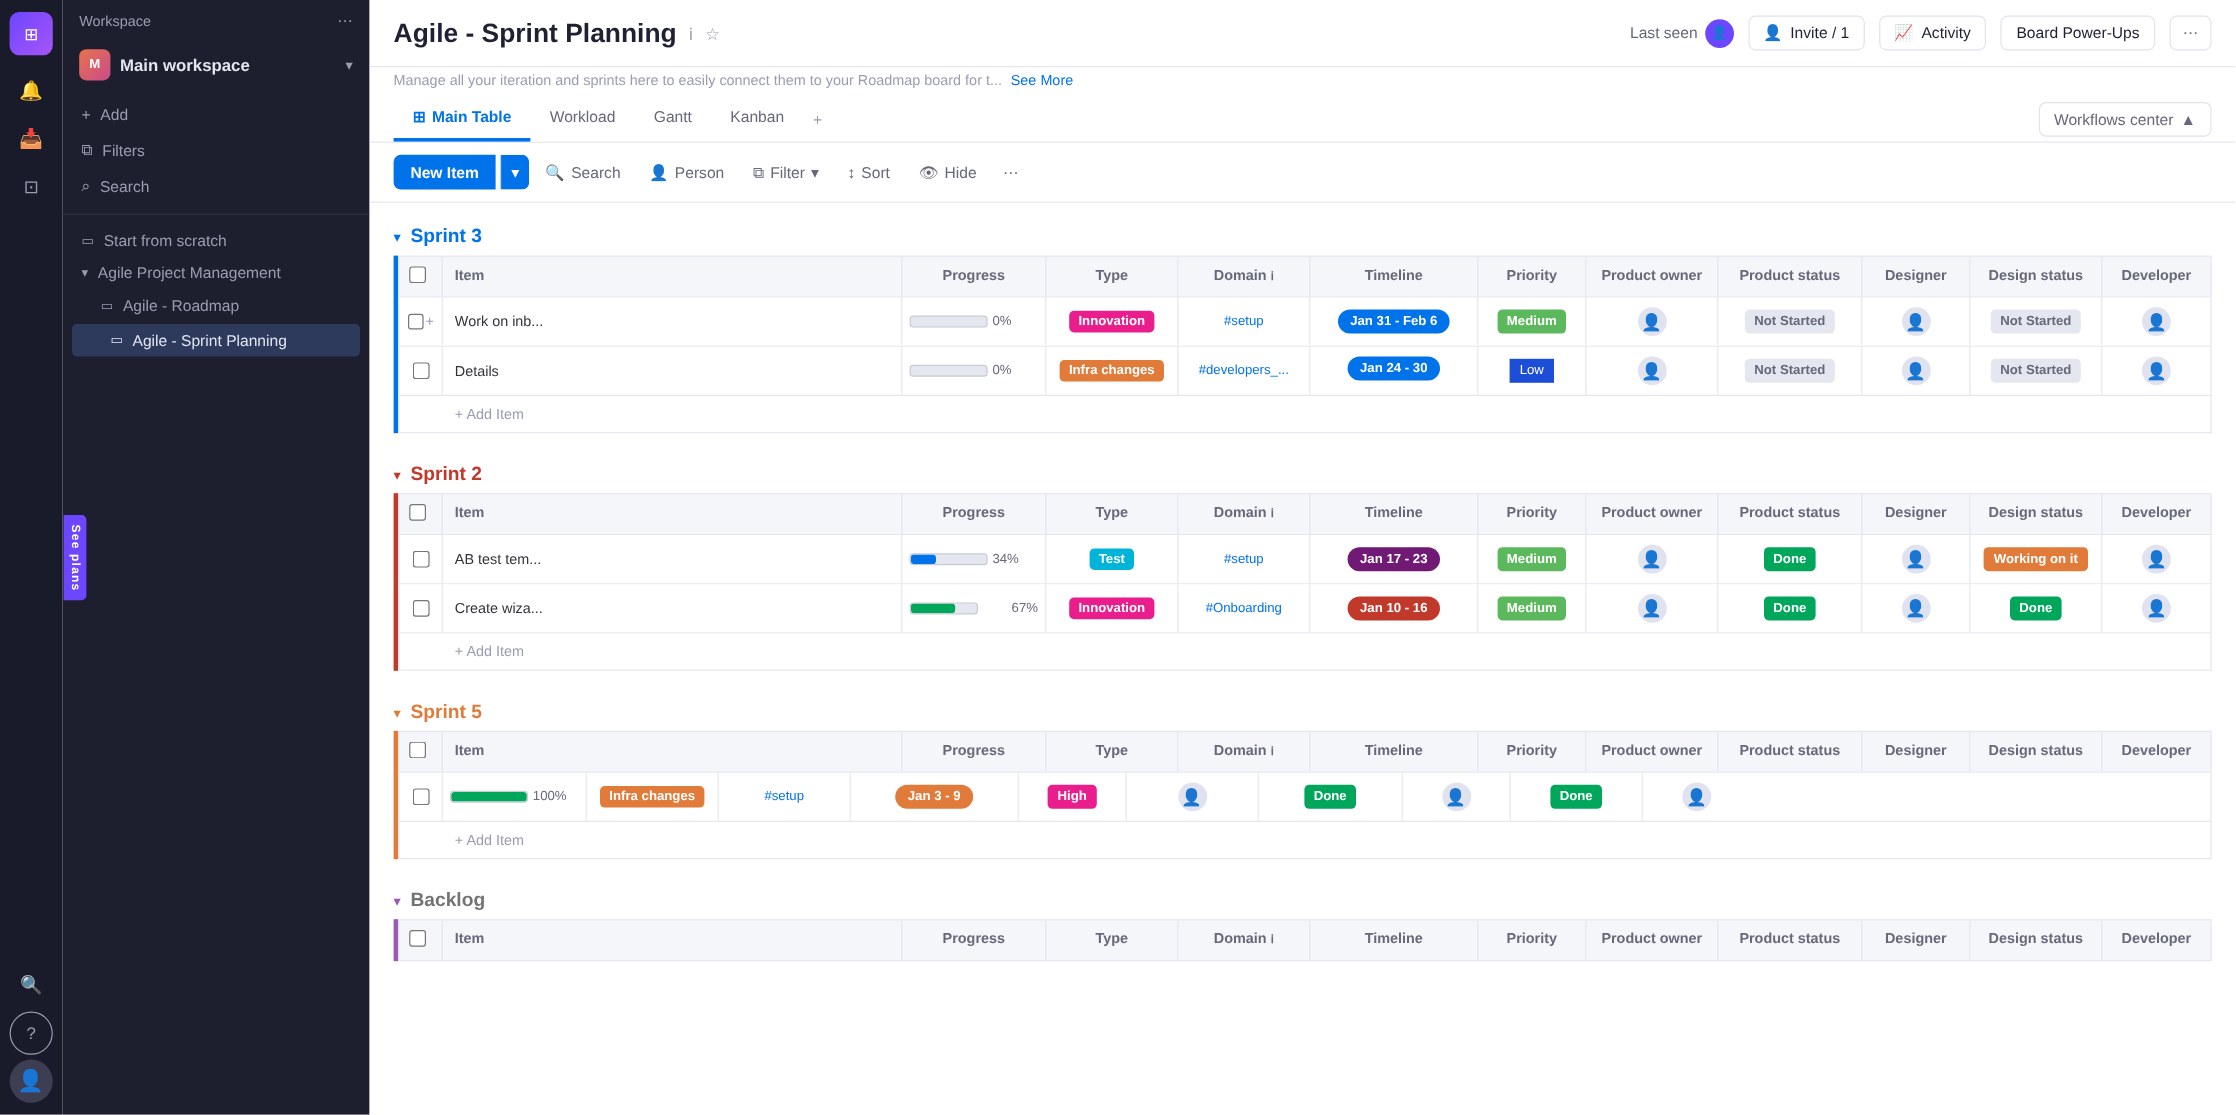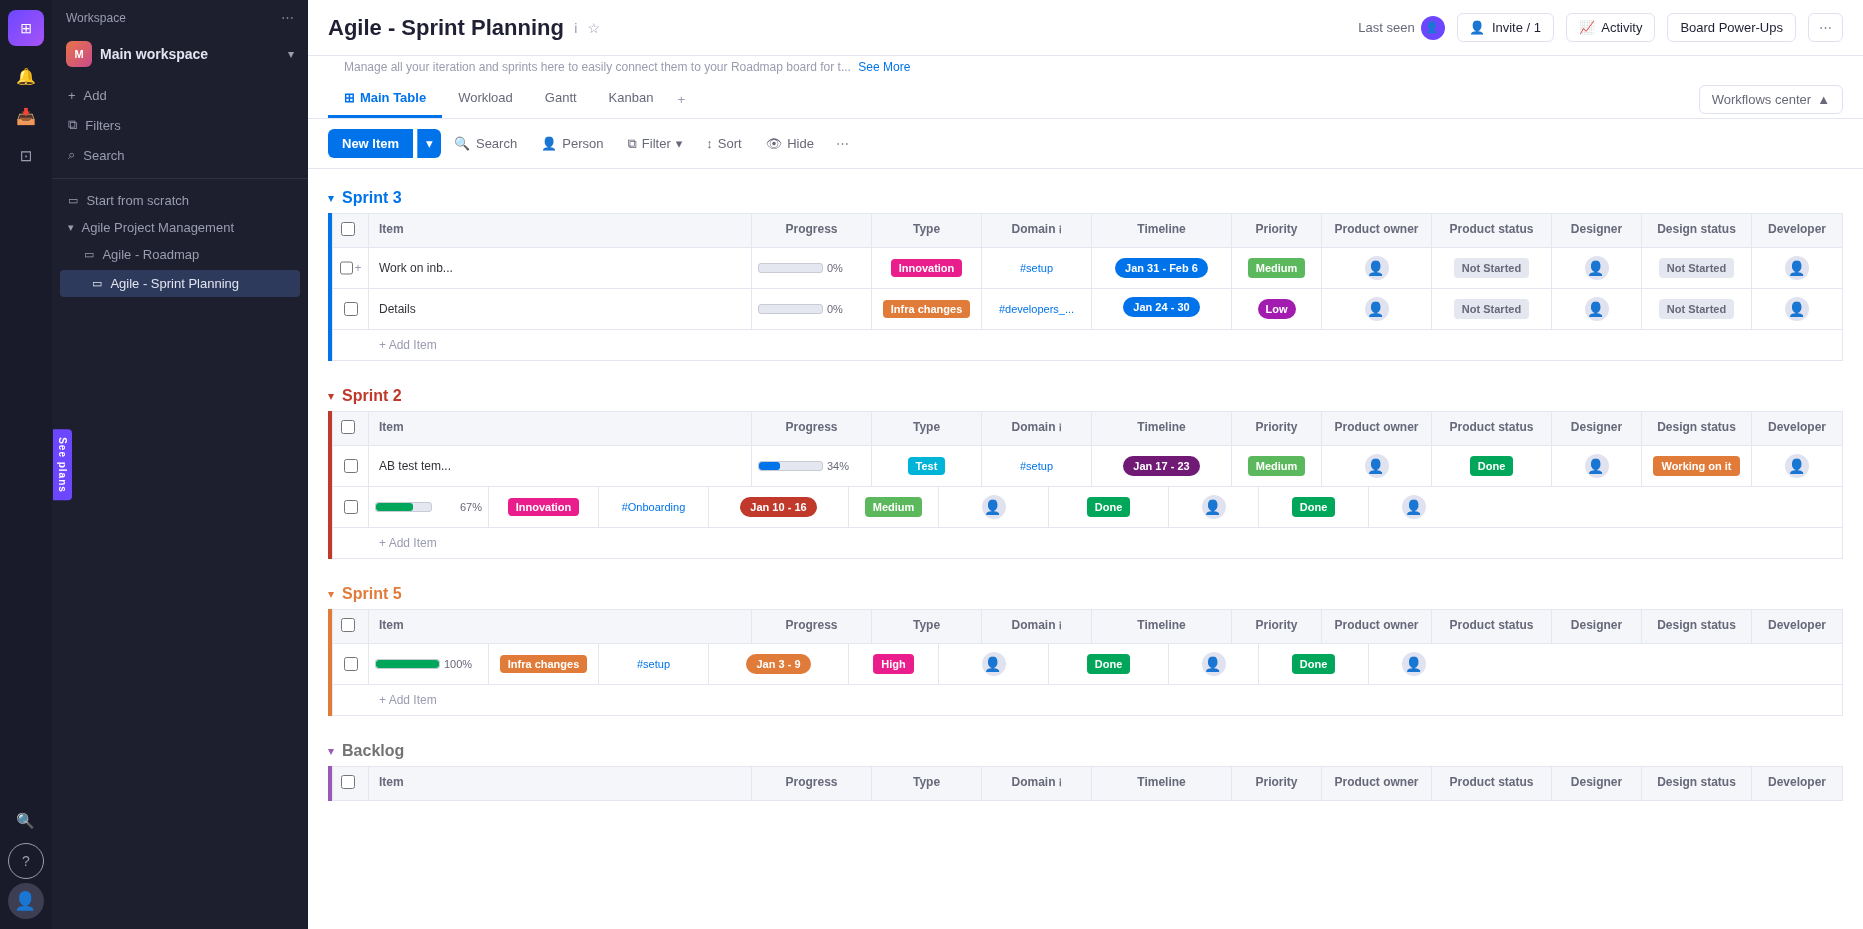--- a/index.html
+++ b/index.html
@@ -95,21 +95,21 @@
         </div>
         <div style="display:flex;align-items:center;gap:6px;padding:6px 12px;border:1px solid #e0e2ef;border-radius:6px;cursor:pointer;font-size:13px;color:#1f2033;">
           <span>📈</span>
           <span>Activity</span>
         </div>
         <div style="display:flex;align-items:center;gap:6px;padding:6px 12px;border:1px solid #e0e2ef;border-radius:6px;cursor:pointer;font-size:13px;color:#1f2033;">Board Power-Ups</div>
         <div style="padding:6px 10px;border:1px solid #e0e2ef;border-radius:6px;cursor:pointer;color:#676879;">⋯</div>
       </div>
     </div>
 
-    <div style="padding:4px 36px 6px;font-size:12px;color:#9a9cb0;flex-shrink:0;">
+    <div style="padding:4px 20px 6px;font-size:12px;color:#9a9cb0;flex-shrink:0;">
       <span>Manage all your iteration and sprints here to easily connect them to your Roadmap board for t...</span>
       <span style="color:#0073ea;cursor:pointer;margin-left:4px;">See More</span>
     </div>
 
     <div style="display:flex;align-items:center;padding:0 20px;border-bottom:1px solid #e5e7f0;flex-shrink:0;">
       <div style="padding:10px 16px;cursor:pointer;font-size:13px;color:#0073ea;border-bottom:3px solid #0073ea;font-weight:600;display:flex;align-items:center;gap:5px;">
         <span>⊞</span>
         <span>Main Table</span>
       </div>
       <div style="padding:10px 16px;cursor:pointer;font-size:13px;color:#676879;border-bottom:3px solid transparent;">Workload</div>
@@ -225,21 +225,21 @@
               <span style="font-size:11px;color:#676879;">0%</span>
             </div>
             <div style="width:110px;flex-shrink:0;padding:8px 6px;border-right:1px solid #e5e7f0;display:flex;align-items:center;justify-content:center;">
               <span style="background:#e07b39;color:white;padding:3px 8px;border-radius:4px;font-size:11px;font-weight:600;">Infra changes</span>
             </div>
             <div style="width:110px;flex-shrink:0;padding:8px 6px;border-right:1px solid #e5e7f0;display:flex;align-items:center;justify-content:center;font-size:11px;color:#0073ea;">#developers_...</div>
             <div style="width:140px;flex-shrink:0;padding:8px 6px;border-right:1px solid #e5e7f0;display:flex;align-items:flex-start;justify-content:center;">
               <span style="background:#0073ea;color:white;padding:4px 10px;border-radius:20px;font-size:11px;font-weight:600;">Jan 24 - 30</span>
             </div>
             <div style="width:90px;flex-shrink:0;padding:8px 6px;border-right:1px solid #e5e7f0;display:flex;align-items:center;justify-content:center;">
-              <span style="background:#a21caf;color:white;padding:4px 8px;border-radius:10px;font-size:11px;font-weight:700;">Low</span>
+              <span style="background:#1d4ed8;color:white;padding:4px 8px;border-radius:0;font-size:11px;font-weight:400;">Low</span>
             </div>
             <div style="width:110px;flex-shrink:0;padding:8px 6px;border-right:1px solid #e5e7f0;display:flex;align-items:center;justify-content:center;">
               <div style="width:24px;height:24px;border-radius:50%;background:#e0e2ef;display:flex;align-items:center;justify-content:center;font-size:14px;">👤</div>
             </div>
             <div style="width:120px;flex-shrink:0;padding:8px 6px;border-right:1px solid #e5e7f0;display:flex;align-items:center;justify-content:center;">
               <span style="background:#e5e7f0;color:#676879;padding:4px 8px;border-radius:4px;font-size:11px;font-weight:600;">Not Started</span>
             </div>
             <div style="width:90px;flex-shrink:0;padding:8px 6px;border-right:1px solid #e5e7f0;display:flex;align-items:center;justify-content:center;">
               <div style="width:24px;height:24px;border-radius:50%;background:#e0e2ef;display:flex;align-items:center;justify-content:center;font-size:14px;">👤</div>
             </div>
@@ -312,20 +312,21 @@
             </div>
             <div style="width:90px;flex-shrink:0;padding:8px 6px;display:flex;align-items:center;justify-content:center;">
               <div style="width:24px;height:24px;border-radius:50%;background:#e0e2ef;display:flex;align-items:center;justify-content:center;font-size:14px;">👤</div>
             </div>
           </div>
 
           <div style="display:flex;border:1px solid #e5e7f0;border-top:none;background:white;">
             <div style="width:36px;flex-shrink:0;padding:8px;border-right:1px solid #e5e7f0;display:flex;align-items:center;justify-content:center;">
                 <input type="checkbox" style="">
               </div>
+            <div style="flex:1;min-width:160px;padding:8px 10px;font-size:12px;color:#323338;border-right:1px solid #e5e7f0;display:flex;align-items:center;">Create wiza...</div>
             <div style="width:120px;flex-shrink:0;padding:8px 6px;border-right:1px solid #e5e7f0;display:flex;align-items:center;gap:4px;">
               <div style="width:65px;height:10px;background:#e5e7f0;border-radius:3px;border:1px solid #c8cad4;overflow:hidden;">
                   <div style="width:67%;height:100%;background:#00a65a;border-radius:3px;"></div>
                 </div>
               <span style="font-size:11px;color:#676879;margin-left:24px;">67%</span>
             </div>
             <div style="width:110px;flex-shrink:0;padding:8px 6px;border-right:1px solid #e5e7f0;display:flex;align-items:center;justify-content:center;">
               <span style="background:#e91e8c;color:white;padding:3px 8px;border-radius:4px;font-size:11px;font-weight:600;">Innovation</span>
             </div>
             <div style="width:110px;flex-shrink:0;padding:8px 6px;border-right:1px solid #e5e7f0;display:flex;align-items:center;justify-content:center;font-size:11px;color:#0073ea;">#Onboarding</div>

